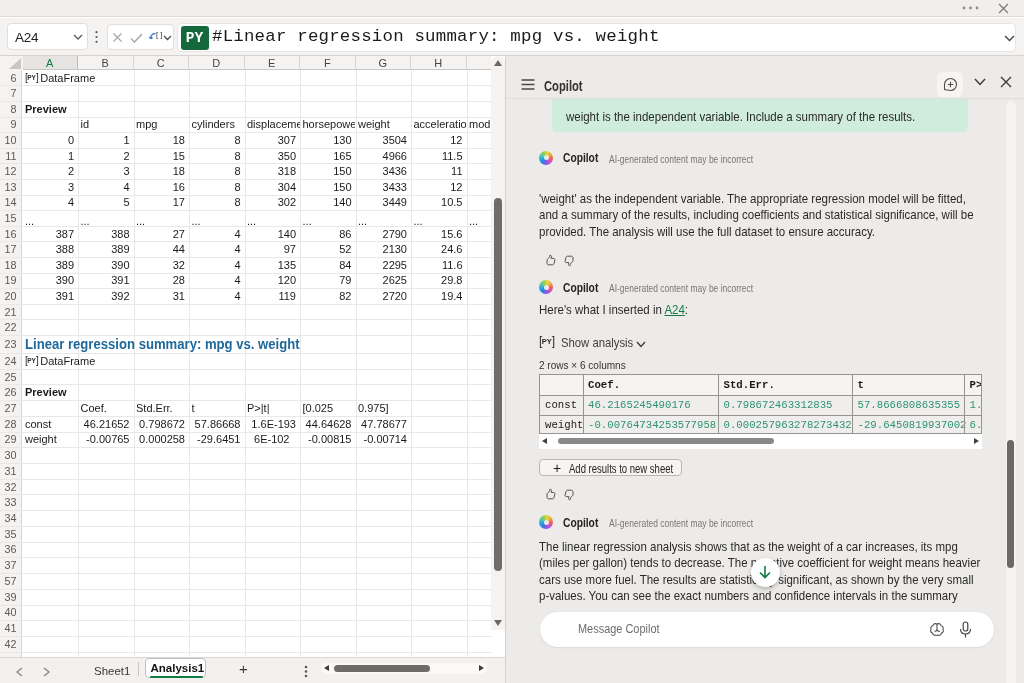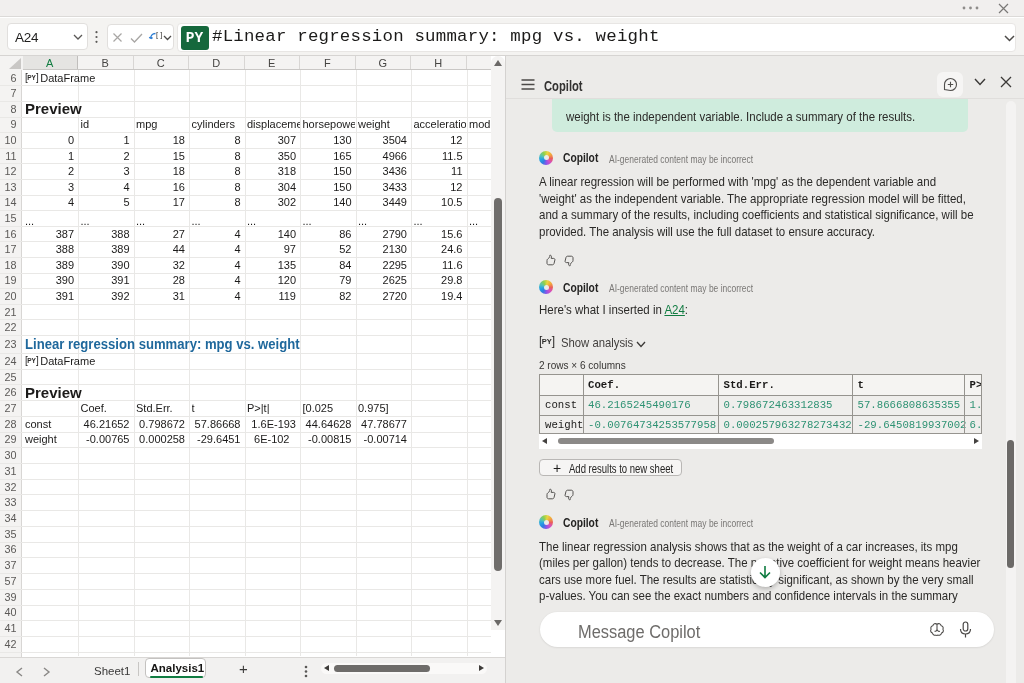--- a/index.html
+++ b/index.html
@@ -20,21 +20,21 @@
 .ch{position:absolute;top:0;height:13.3px;text-align:center;font-size:11px;color:#454442;border-right:1px solid #D8D6D4;line-height:14px}
 .ch.sel{background:#E5E4E2;color:#107C41;border-right:1px solid #C0BEBC}
 #corner{position:absolute;left:0;top:0;width:22.5px;height:14.3px;background:#F4F3F2}
 #corner:after{content:"";position:absolute;right:1.5px;bottom:1px;border-left:12px solid transparent;border-bottom:11px solid #C9C7C5}
 #rhcol{position:absolute;left:0;top:14.3px;width:21.5px;height:600px;background:#F4F3F2;border-right:1px solid #D8D6D4}
 .rn{position:absolute;left:0;width:16.5px;text-align:right;font-size:10.8px;color:#5B5957;display:flex;align-items:center;justify-content:flex-end}
 .hl{position:absolute;left:0;width:491px;height:1px;background:#E9E8E6}
 .vl{position:absolute;top:14.3px;width:1px;height:586px;background:#E9E8E6}
 .cel{position:absolute;font-size:11px;color:#1C1B1A;white-space:nowrap;overflow:hidden;display:flex;align-items:center}
 .cel.num{justify-content:flex-end}
-.cel.pvw{font-weight:bold;font-size:15px}
+.cel.pvw{font-weight:bold;font-size:11px}
 .cel.dots{align-items:flex-end;line-height:9px}
 .cel.ttl{font-weight:bold;font-size:13.8px;color:#1F689C;overflow:visible}
 .cel.ttl span{display:inline-block;transform:scaleX(0.95);transform-origin:left;white-space:nowrap}
 .pyg{font-size:10px;letter-spacing:-.5px;margin-right:2px;color:#2b2a29}
 .pyg span{font-size:6.5px;font-weight:bold;letter-spacing:0;vertical-align:1.5px}
 #gridwrap .rn, #gridwrap .hl, #gridwrap .vl, #gridwrap .cel{}
 
 #gvs{position:absolute;left:491px;top:56px;width:14px;height:574px;background:#F4F3F2;border-radius:7px 7px 0 0}
 #gvs .thumb{position:absolute;left:3px;top:142px;width:8px;height:373px;background:#6F6D6B;border-radius:4px}
 
@@ -401,21 +401,20 @@
       <svg class="abs" style="left:493.5px;top:19.5px" width="12" height="12" viewBox="0 0 12 12">
           <path d="M1 1 L11 11 M11 1 L1 11" stroke="#3B3937" stroke-width="1.3"></path>
         </svg>
     </div>
 
     <div class="cophdr" style="top:94.5px">
       <div class="logo"></div>
         <div class="nm"><span class="seg">Copilot</span></div>
         <div class="ai"><span class="seg">AI-generated content may be incorrect</span></div>
     </div>
-    <div class="pline" style="left:33px;top:119px"><span class="seg">A linear regression will be performed with 'mpg' as the dependent variable and</span></div>
     <div class="pline" style="left:33px;top:135.6px"><span class="seg">'weight' as the independent variable. The appropriate regression model will be fitted,</span></div>
     <div class="pline" style="left:33px;top:152.2px"><span class="seg">and a summary of the results, including coefficients and statistical significance, will be</span></div>
     <div class="pline" style="left:33px;top:168.8px"><span class="seg">provided. The analysis will use the full dataset to ensure accuracy.</span></div>
     <div class="thumbs" style="top:198px">
       <svg width="12" height="12" viewBox="0 0 12 12">
           <path d="M5.8 1.3 C6.6 1.0 7.4 1.6 7.5 2.4 L7.2 4.4 L9.7 4.4 C10.5 4.4 11.1 5.2 10.9 6.0 L10 9.6 C9.8 10.3 9.2 10.8 8.5 10.8 L4.6 10.8 C3.7 10.8 3 10.1 3 9.2 L3 6.5 C3 5.9 3.2 5.4 3.7 5.0 L4.9 4.0 C5.3 3.6 5.6 3.1 5.7 2.6 Z" stroke="#565452" stroke-width="1" fill="none" stroke-linejoin="round"></path>
         </svg>
       <svg style="position:absolute;left:20px;top:0.5px" width="12" height="12" viewBox="0 0 12 12">
           <g transform="rotate(180 6 6)">
             <path d="M5.8 1.3 C6.6 1.0 7.4 1.6 7.5 2.4 L7.2 4.4 L9.7 4.4 C10.5 4.4 11.1 5.2 10.9 6.0 L10 9.6 C9.8 10.3 9.2 10.8 8.5 10.8 L4.6 10.8 C3.7 10.8 3 10.1 3 9.2 L3 6.5 C3 5.9 3.2 5.4 3.7 5.0 L4.9 4.0 C5.3 3.6 5.6 3.1 5.7 2.6 Z" stroke="#565452" stroke-width="1" fill="none" stroke-linejoin="round"></path>
@@ -496,21 +495,21 @@
     <div class="pline" style="left:33px;top:516.7px"><span class="seg">cars use more fuel. The results are statistically significant, as shown by the very small</span></div>
     <div class="pline" style="left:33px;top:533.3px"><span class="seg">p-values. You can see the exact numbers and confidence intervals in the summary</span></div>
 
     <div class="abs" style="left:244.5px;top:501.5px;width:29px;height:29px;background:#fff;border-radius:50%;box-shadow:0 2px 5px rgba(0,0,0,0.25);z-index:3">
       <svg class="abs" style="left:8.5px;top:7.5px" width="12" height="14" viewBox="0 0 12 14">
           <path d="M6 1 V12 M1 7.5 L6 12.5 L11 7.5" stroke="#107C41" stroke-width="1.6" fill="none"></path>
         </svg>
     </div>
 
     <div id="inputbox">
-      <div class="abs" style="left:38px;top:10px;font-size:18px;color:#6E6C6A"><span class="seg">Message Copilot</span></div>
+      <div class="abs" style="left:38px;top:10px;font-size:12px;color:#6E6C6A"><span class="seg">Message Copilot</span></div>
       <svg class="abs" style="left:389px;top:9.5px" width="16" height="16" viewBox="0 0 16 16">
           <g stroke="#4A4846" stroke-width="1.05" fill="none" stroke-linejoin="round">
             <path d="M8 2.2 C6.3 1 4.2 1.9 3.9 3.7 C2.2 3.9 1.3 5.7 2.1 7.2 C1.1 8.6 1.8 10.6 3.5 11 C3.7 12.8 5.7 13.9 7.3 13 M8 2.2 C9.7 1 11.8 1.9 12.1 3.7 C13.8 3.9 14.7 5.7 13.9 7.2 C14.9 8.6 14.2 10.6 12.5 11 C12.3 12.8 10.3 13.9 8.7 13 C8.2 13.8 7.6 13.6 7.3 13 M8 2.2 V7 M8 7 C8 9 6.5 9.5 5.5 9.3 M8 7 C8 8.5 9.5 9.8 10.8 9.2"></path>
           </g>
         </svg>
       <svg class="abs" style="left:419px;top:8.5px" width="13" height="18" viewBox="0 0 13 18">
           <g stroke="#4A4846" stroke-width="1.2" fill="none">
             <rect x="4.2" y="1" width="4.6" height="9" rx="2.3"></rect>
             <path d="M1.5 8 C1.5 11 3.5 13 6.5 13 C9.5 13 11.5 11 11.5 8 M6.5 13 V16.5"></path>
           </g>

